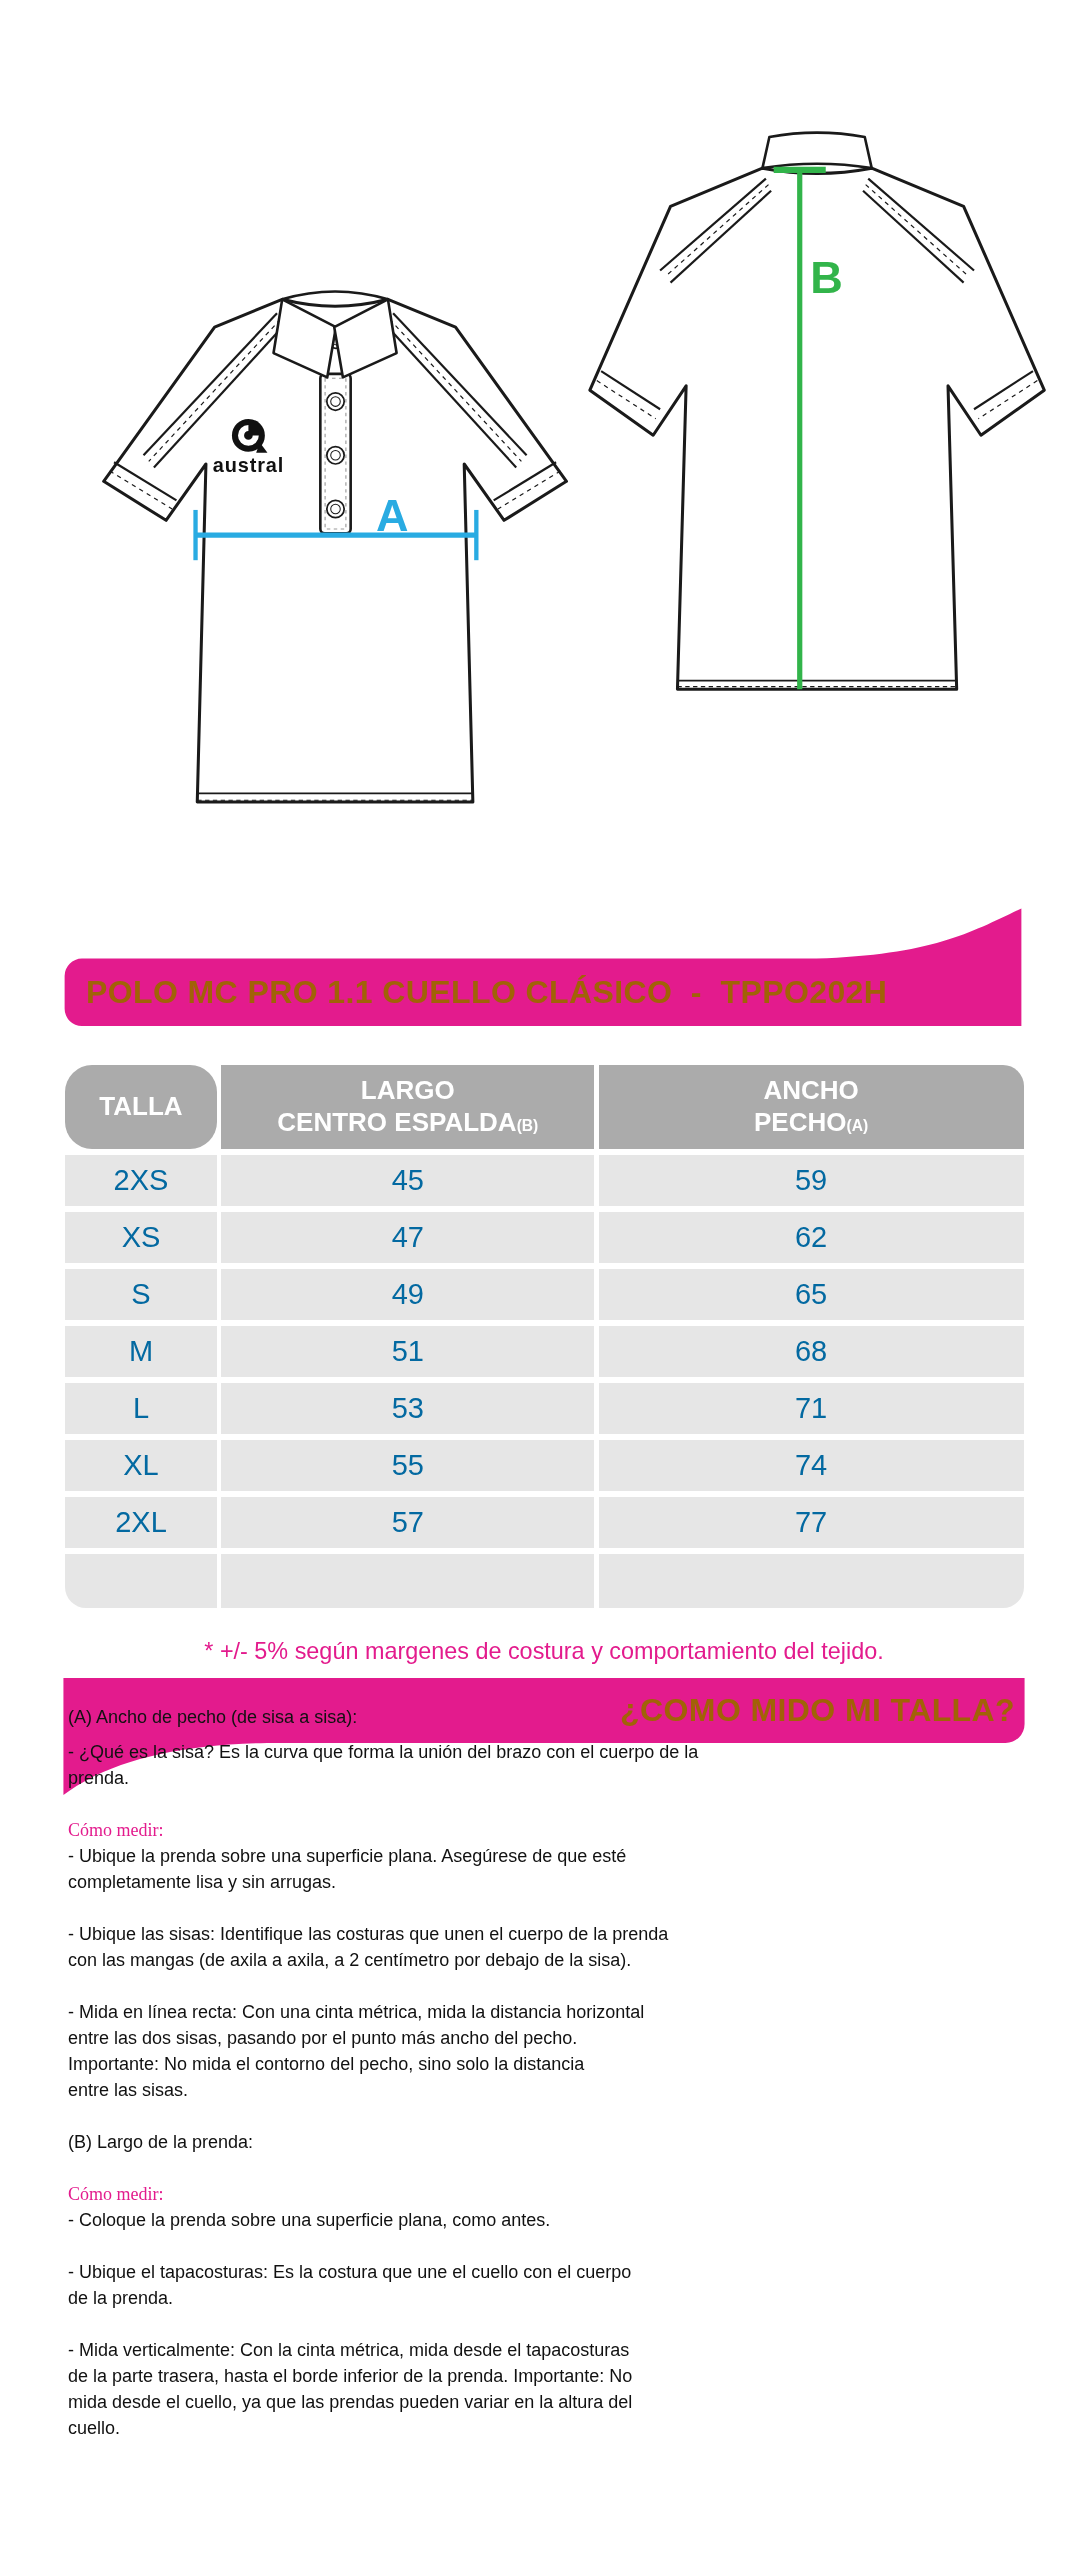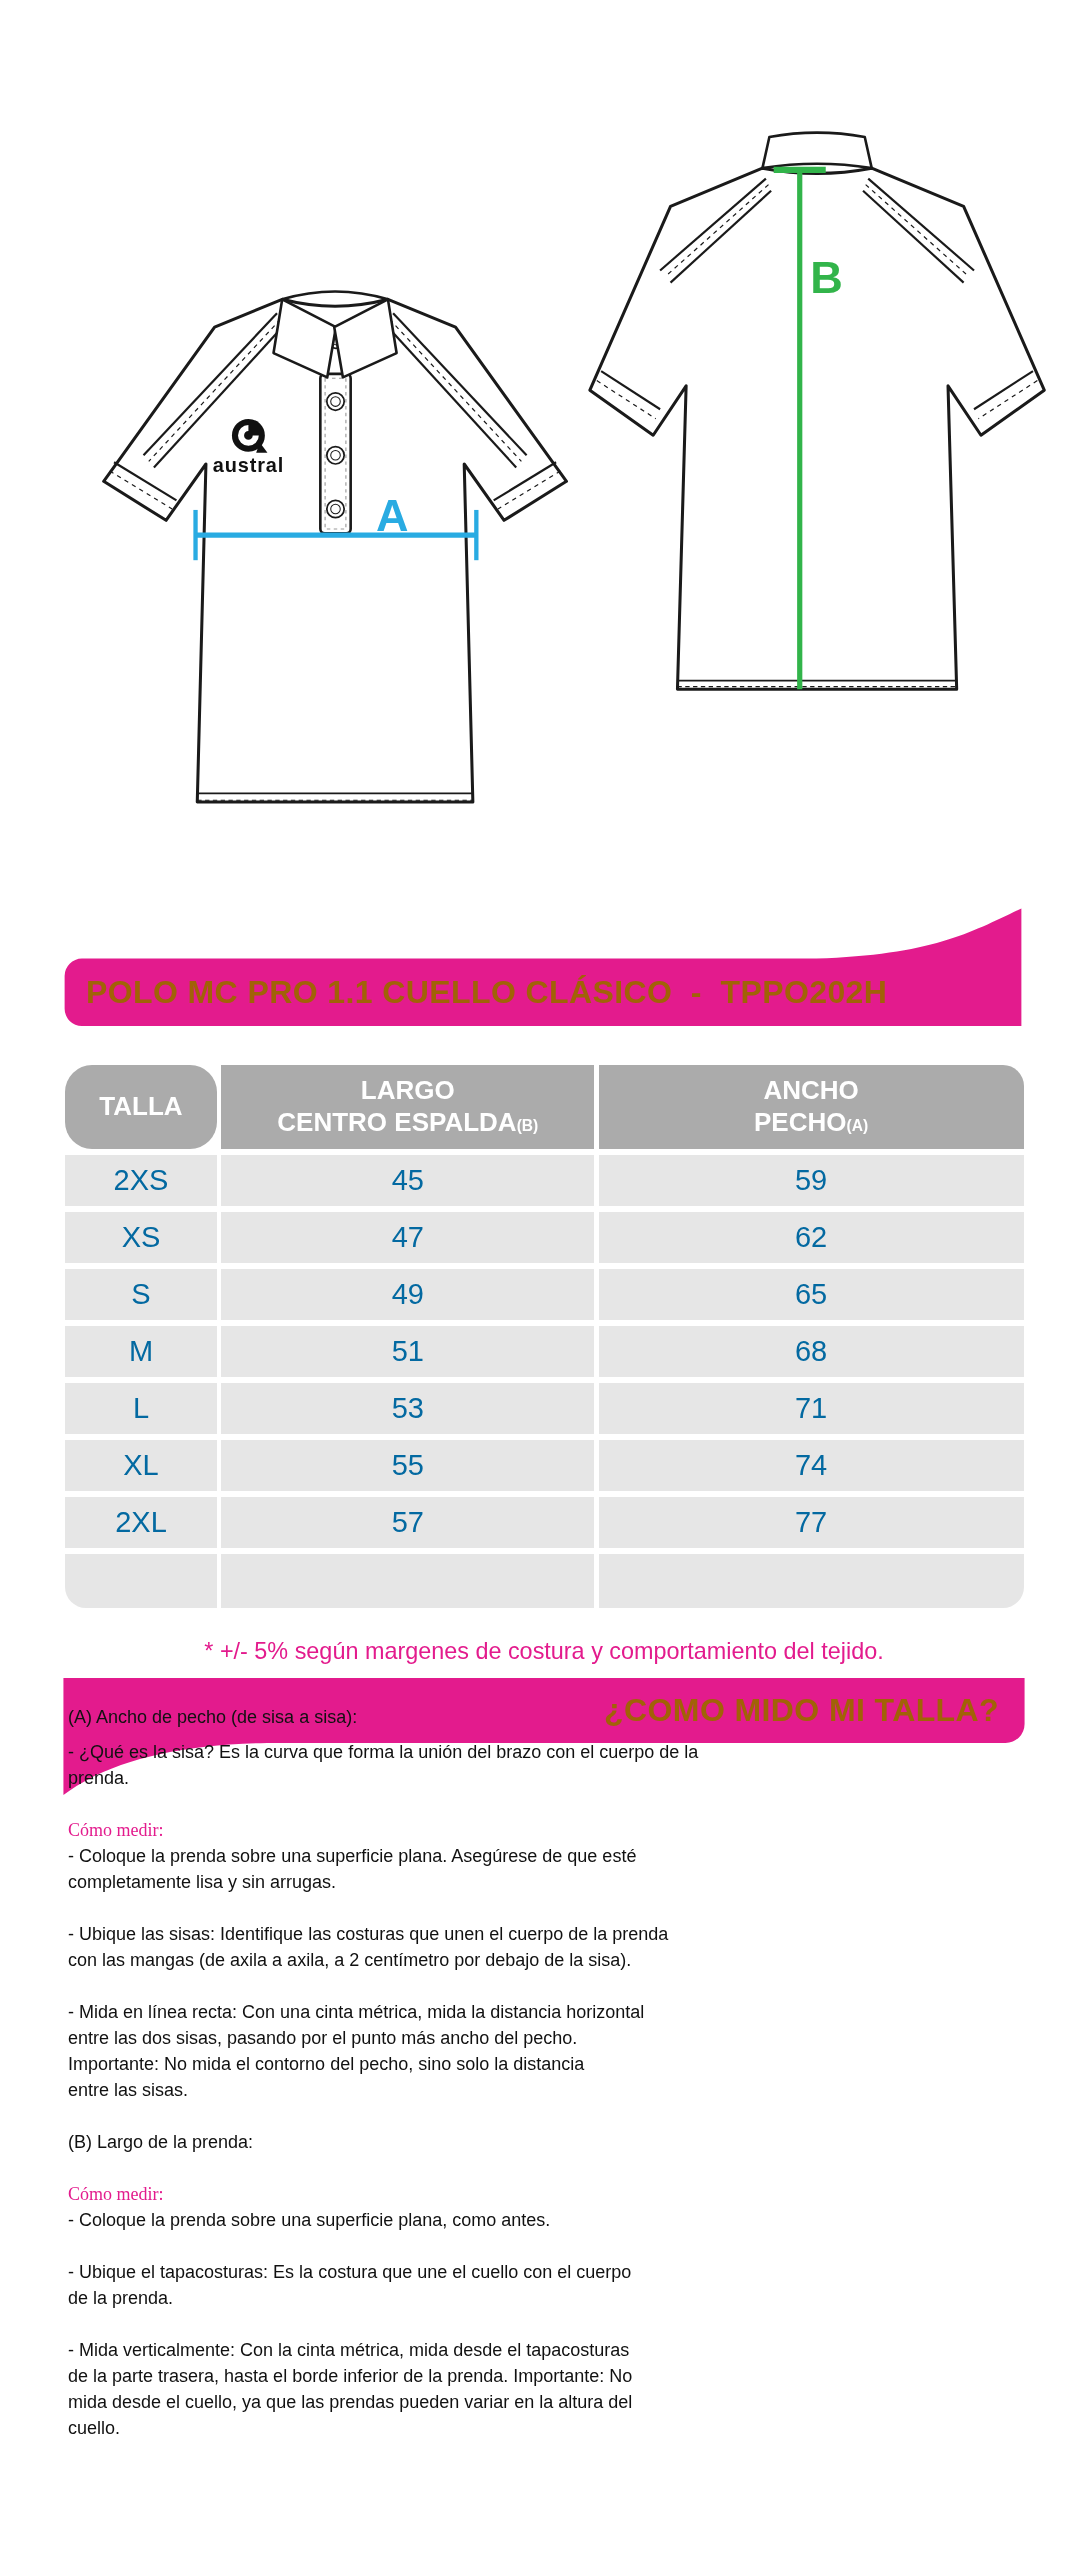--- a/index.html
+++ b/index.html
@@ -2,21 +2,21 @@
 <html style="font-size:14px"><head>
 <meta charset="utf-8">
 <style>
   html,body{margin:0;padding:0;background:#ffffff;}
   body{width:1085px;height:2576px;position:relative;font-family:"Liberation Sans",sans-serif;overflow:hidden;}
   .abs{position:absolute;}
 
   
   .banner-text{color:#a16207;font-weight:bold;font-size:32px;letter-spacing:0.4px;white-space:pre;}
   .banner1-text{left:86px;top:958px;height:68px;line-height:68px;}
-  .banner2-text{left:63px;top:1678px;width:936px;height:65px;line-height:65px;text-align:right;}
+  .banner2-text{left:63px;top:1678px;width:936px;height:65px;line-height:65px;text-align:right;padding-left:16px;}
 
   
   .size-table{left:65px;top:1065px;width:958px;}
   .t-row{display:grid;grid-template-columns:152px 373px 425px;column-gap:4.3px;}
   .t-head .cell{background:#ABABAB;height:84px;color:#ffffff;font-weight:bold;font-size:26px;line-height:1.22;
     display:flex;flex-direction:column;align-items:center;justify-content:center;text-align:center;}
   .t-head .cell:first-child{border-top-left-radius:21px;border-radius:27px;}
   .t-head .cell:last-child{border-top-right-radius:21px;}
   .t-body .cell{background:#E6E6E6;height:51px;margin-top:6px;color:#0369a1;font-size:29px;
     display:flex;align-items:center;justify-content:center;}
@@ -201,21 +201,21 @@
 <svg class="abs" style="left:63px;top:1678px;" width="962" height="117" viewBox="0 0 1109 135">
   <path d="M0 0 H1109 V53 A22 22 0 0 1 1087 75 H235 C130 77 52 96 0 135 Z" fill="#E31B8D"></path>
 </svg>
 <div class="abs banner-text banner2-text">¿COMO MIDO MI TALLA?</div>
 
 <div class="abs copy">
   <p class="para-title">(A) Ancho de pecho (de sisa a sisa):</p>
   <p class="para">- ¿Qué es la sisa? Es la curva que forma la unión del brazo con el cuerpo de la
 prenda.</p>
   <p class="para pink-label">Cómo medir:</p>
-  <p class="para">- Coloque la prenda sobre una superficie plana. Asegúrese de que esté
+  <p class="para">- Ubique la prenda sobre una superficie plana. Asegúrese de que esté
 completamente lisa y sin arrugas.</p>
   <p class="para">- Ubique las sisas: Identifique las costuras que unen el cuerpo de la prenda
 con las mangas (de axila a axila, a 2 centímetro por debajo de la sisa).</p>
   <p class="para">- Mida en línea recta: Con una cinta métrica, mida la distancia horizontal
 entre las dos sisas, pasando por el punto más ancho del pecho.
 Importante: No mida el contorno del pecho, sino solo la distancia
 entre las sisas.</p>
   <p class="para-title-b">(B) Largo de la prenda:</p>
   <p class="para pink-label">Cómo medir:</p>
   <p class="para">- Coloque la prenda sobre una superficie plana, como antes.</p>

